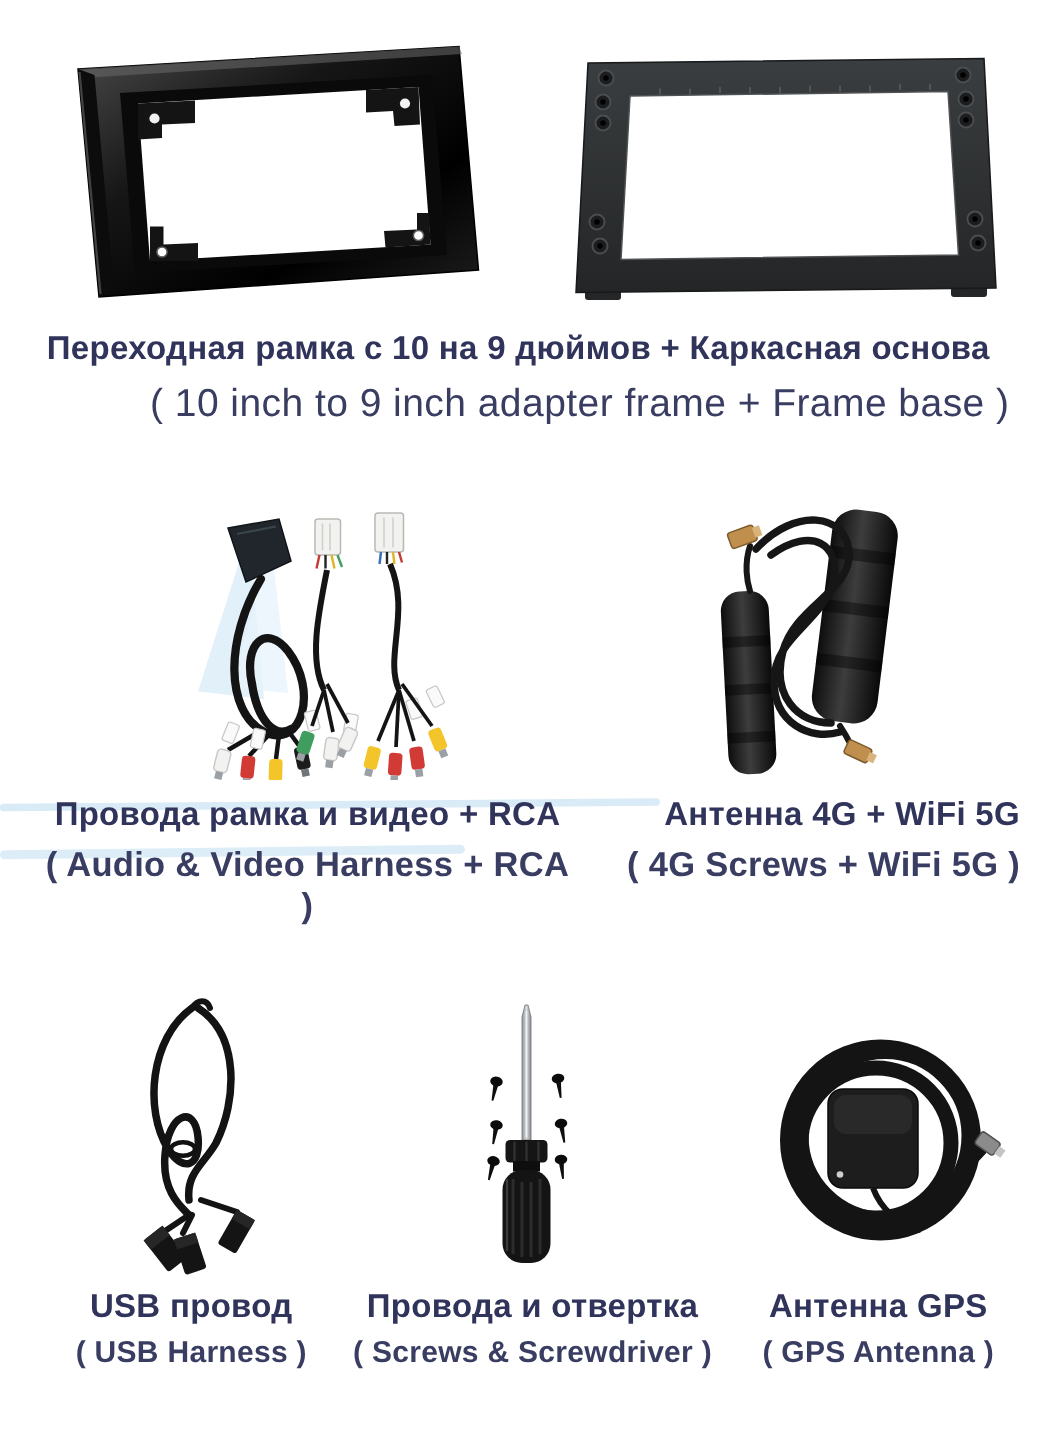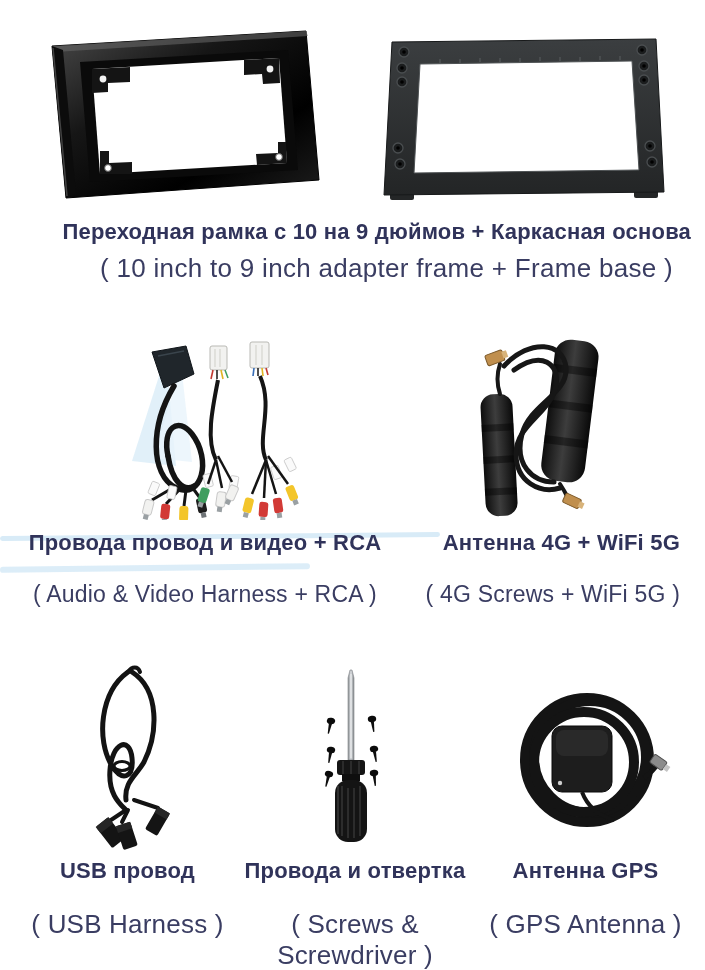--- a/index.html
+++ b/index.html
@@ -5,22 +5,22 @@
   html,body{margin:0;padding:0;background:#ffffff;}
   .page{
     position:relative;width:705px;height:970px;background:#ffffff;overflow:hidden;
     color:#30335a;font-family:"Liberation Sans",sans-serif;
   }
   .abs{position:absolute;}
   .center{text-align:center;}
   .title-ru{font-size:22px;font-weight:700;letter-spacing:.2px;}
   .title-en{font-size:26px;font-weight:400;color:#3a3d62;letter-spacing:.3px;padding-left:34px;}
   .label-ru{font-size:22px;font-weight:700;letter-spacing:.2px;}
-  .label-en{font-size:23px;font-weight:400;color:#3a3d62;margin-top:25px;letter-spacing:.2px;}
-  .label-en.small{font-size:26px;}
+  .label-en{font-size:23px;font-weight:700;color:#3a3d62;margin-top:7px;letter-spacing:.2px;}
+  .label-en.small{font-size:20px;}
   .streak{position:absolute;background:#d8ebf7;border-radius:3px;}
   svg{display:block;}
 </style>
 </head>
 <body>
 
 <div class="page">
 
   <svg class="abs" style="left:36px;top:24px;" width="302" height="184" viewBox="0 0 302 184">
     <defs>
@@ -95,21 +95,21 @@
           <circle cx="270" cy="36" r="1.8"></circle>
           <circle cx="270" cy="50" r="1.8"></circle>
         <circle cx="24" cy="118" r="1.8"></circle>
           <circle cx="26" cy="134" r="1.8"></circle>
         <circle cx="276" cy="116" r="1.8"></circle>
           <circle cx="278" cy="132" r="1.8"></circle>
       </g>
     </g>
   </svg>
 
-  <div class="abs center title-ru" style="left:0;top:219px;width:691px;text-align:right;">Переходная рамка с 10 на 9 дюймов + Каркасная основа</div>
+  <div class="abs center title-ru" style="left:0;top:219px;width:691px;">Переходная рамка с 10 на 9 дюймов + Каркасная основа</div>
   <div class="abs center title-en" style="left:0;top:253px;width:705px;">( 10 inch to 9 inch adapter frame + Frame base )</div>
 
   <div class="streak" style="left:0;top:534px;width:440px;height:5px;transform:rotate(-0.5deg);"></div>
   <div class="streak" style="left:0;top:565px;width:310px;height:6px;transform:rotate(-0.7deg);opacity:.9;"></div>
 
   <svg class="abs" style="left:126px;top:336px;" width="184" height="184" viewBox="0 0 184 184">
 
     <polygon points="40,18 6,125 50,130" fill="#d4e9f6" opacity="0.7"></polygon>
     <polygon points="55,28 28,122 66,126" fill="#e8f4fb" opacity="0.8"></polygon>
 
@@ -251,21 +251,21 @@
       <rect x="16" y="20" width="18" height="11" rx="2" fill="#c08f4e" stroke="#7c5a2b"></rect>
       <rect x="33" y="22" width="5" height="7" fill="#d8b37a"></rect>
     </g>
     <g transform="rotate(25 102 170)">
       <rect x="93" y="164" width="17" height="10" rx="2" fill="#c08f4e" stroke="#7c5a2b"></rect>
       <rect x="109" y="166" width="5" height="6" fill="#d8b37a"></rect>
     </g>
   </svg>
 
   <div class="abs center" style="left:25px;top:530px;width:360px;">
-    <div class="label-ru">Провода провод и видео + RCA</div>
+    <div class="label-ru">Провода рамка и видео + RCA</div>
     <div class="label-en">( Audio &amp; Video Harness + RCA )</div>
   </div>
   <div class="abs center" style="left:400px;top:530px;width:280px;text-align:right;">
     <div class="label-ru">Антенна 4G + WiFi 5G</div>
     <div class="label-en">( 4G Screws + WiFi 5G )</div>
   </div>
 
   <svg class="abs" style="left:76px;top:662px;" width="118" height="192" viewBox="0 0 118 192">
     <g fill="none" stroke="#131313" stroke-width="5" stroke-linecap="round">
       <path d="M52,10 C24,30 20,78 36,104 C46,120 58,116 56,96 C54,74 36,80 34,108 C32,132 44,142 50,148"></path>

